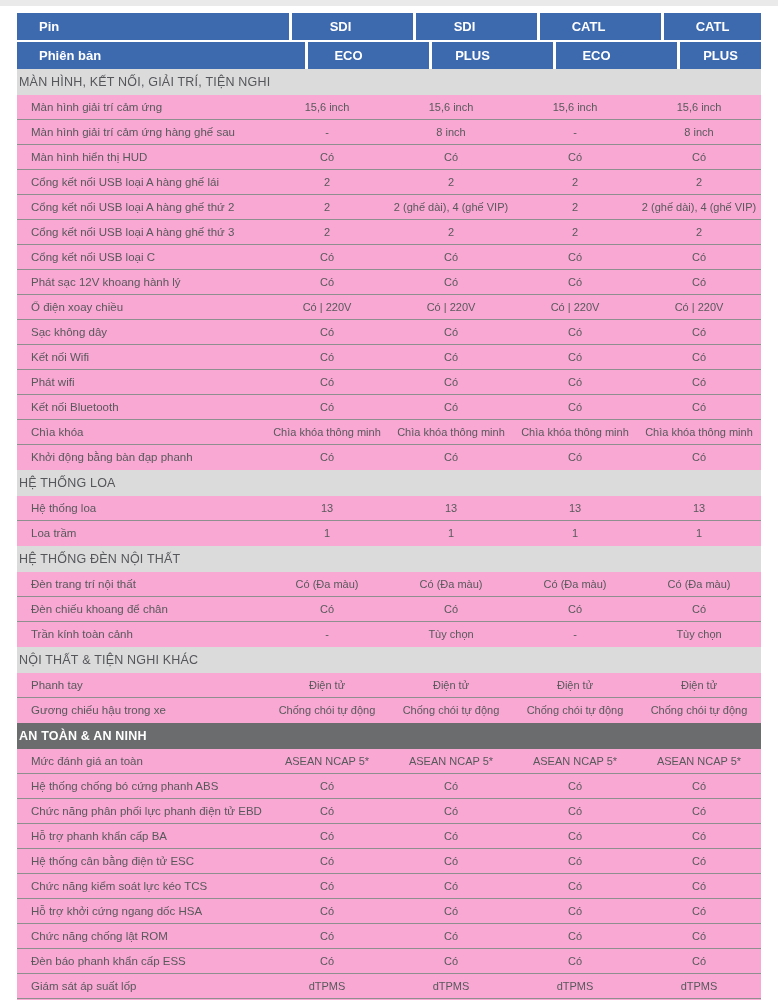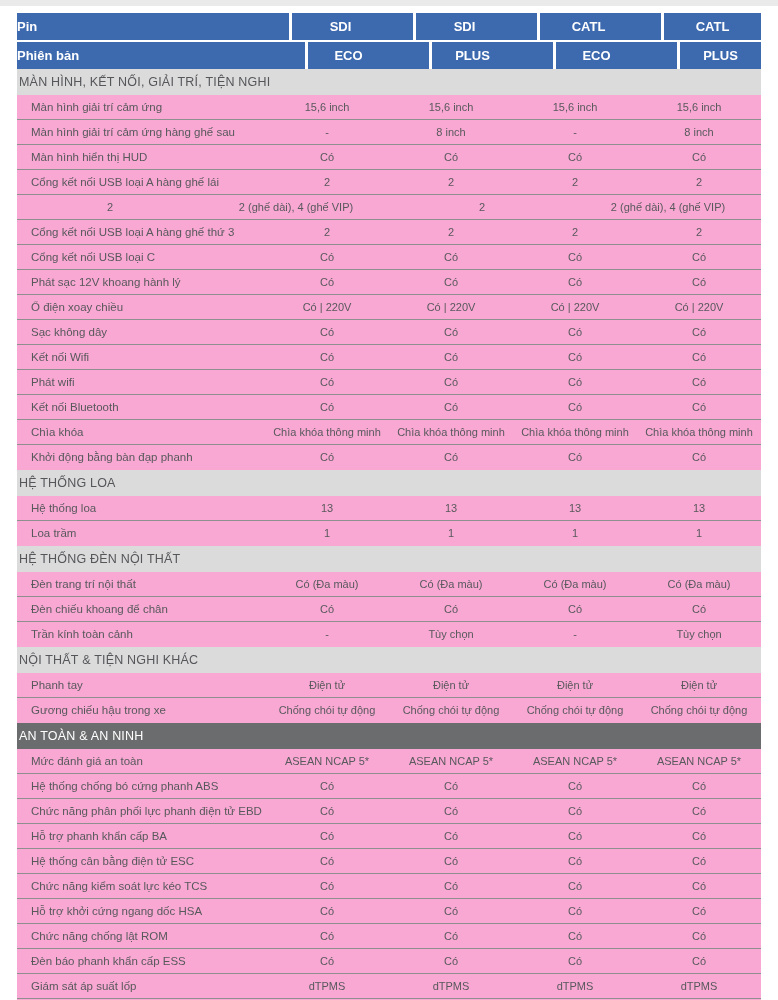--- a/index.html
+++ b/index.html
@@ -12,30 +12,30 @@
   .top-strip{height:6px;background:#eaeaea;width:100%;}
   .spec-table{margin:7px 17px 0 17px;width:744px;}
 
   
   .hrow{display:flex;background:#3d69af;}
   .hrow + .hrow{margin-top:2px;gap:16px;}
   .hcell{
     height:27px;line-height:27px;color:#ffffff;font-weight:bold;
     font-size:13px;box-sizing:border-box;
   }
-  .hcell.label{width:248px;padding-left:0;text-align:left;}
+  .hcell.label{width:248px;padding-left:22px;text-align:left;}
   .hcell.val{flex:1;text-align:center;border-left:3px solid #ffffff;margin-left:24px;}
 
   
   .section{
     height:26px;line-height:26px;padding-left:2px;
     font-size:12.5px;box-sizing:border-box;letter-spacing:.2px;
   }
   .section.light{background:#dbdbdb;color:#55565a;font-weight:normal;}
-  .section.dark{background:#6b6c6e;color:#ffffff;font-weight:normal;}
+  .section.dark{background:#6b6c6e;color:#ffffff;font-weight:bold;}
 
   
   .row{
     display:flex;height:25px;line-height:24px;
     border-bottom:1px solid #8f8f8f;box-sizing:border-box;
     font-size:11.5px;color:#58595b;background:#f9a8d4;
   }
   .section-rows .row:last-child{border-bottom:none;}
   .cell{box-sizing:border-box;}
   .cell.label{width:248px;padding-left:14px;white-space:nowrap;overflow:hidden;}
@@ -84,20 +84,21 @@
         <div class="cell val">Có</div>
       </div>
       <div class="row">
         <div class="cell label">Cổng kết nối USB loại A hàng ghế lái</div>
         <div class="cell val">2</div>
         <div class="cell val">2</div>
         <div class="cell val">2</div>
         <div class="cell val">2</div>
       </div>
       <div class="row">
+        <div class="cell label">Cổng kết nối USB  loại A hàng ghế thứ 2</div>
         <div class="cell val">2</div>
         <div class="cell val">2 (ghế dài), 4 (ghế VIP)</div>
         <div class="cell val">2</div>
         <div class="cell val">2 (ghế dài), 4 (ghế VIP)</div>
       </div>
       <div class="row">
         <div class="cell label">Cổng kết nối USB loại A hàng ghế thứ 3</div>
         <div class="cell val">2</div>
         <div class="cell val">2</div>
         <div class="cell val">2</div>

